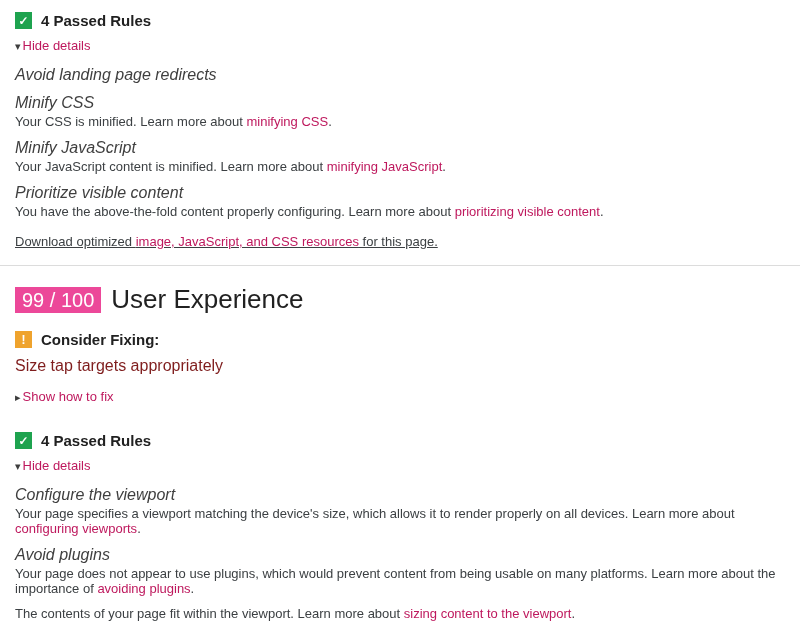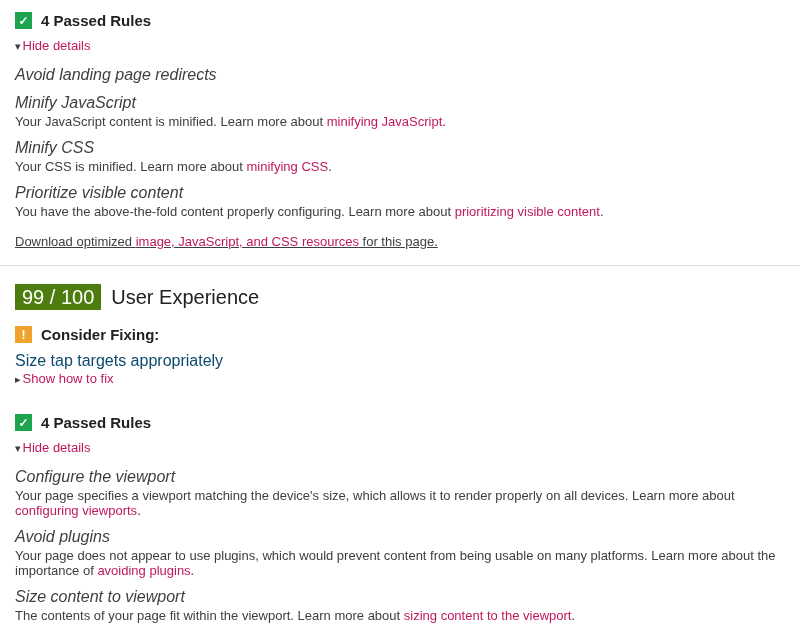--- a/index.html
+++ b/index.html
@@ -79,34 +79,34 @@
     margin: 0 -15px;
   }
   .score-row {
     display: flex;
     align-items: center;
     gap: 10px;
     margin-top: 18px;
     margin-bottom: 16px;
   }
   .score-badge {
-    background: #4d7c0f;
+    background: #ec4899;
     color: #ffffff;
     font-size: 20px;
     line-height: 20px;
     padding: 3px 7px;
   }
   .score-title {
-    font-size: 20px;
+    font-size: 26px;
     color: #212121;
   }
   .single-rule-title {
     font-size: 16px;
-    color: #0c4a6e;
-    margin-bottom: 1px;
+    color: #7f1d1d;
+    margin-bottom: 14px;
   }
   .fix-row {
     font-size: 13px;
     margin-bottom: 28px;
   }
 </style>
 </head>
 <body>
 
 <div class="page">
@@ -118,27 +118,27 @@
 
   <div class="toggle-row">
     <span class="tri">▾</span><a class="link">Hide details</a>
   </div>
 
   <div class="rule">
     <div class="rule-title">Avoid landing page redirects</div>
   </div>
 
   <div class="rule">
-    <div class="rule-title">Minify JavaScript</div>
-    <div class="rule-desc"><span>Your JavaScript content is minified. Learn more about </span><a class="link">minifying JavaScript</a><span>.</span></div>
+    <div class="rule-title">Minify CSS</div>
+    <div class="rule-desc"><span>Your CSS is minified. Learn more about </span><a class="link">minifying CSS</a><span>.</span></div>
   </div>
 
   <div class="rule">
-    <div class="rule-title">Minify CSS</div>
-    <div class="rule-desc"><span>Your CSS is minified. Learn more about </span><a class="link">minifying CSS</a><span>.</span></div>
+    <div class="rule-title">Minify JavaScript</div>
+    <div class="rule-desc"><span>Your JavaScript content is minified. Learn more about </span><a class="link">minifying JavaScript</a><span>.</span></div>
   </div>
 
   <div class="rule">
     <div class="rule-title">Prioritize visible content</div>
     <div class="rule-desc"><span>You have the above-the-fold content properly configuring. Learn more about </span><a class="link">prioritizing visible content</a><span>.</span></div>
   </div>
 
   <div class="download-row">
     <span>Download optimized </span><a class="link">image, JavaScript, and CSS resources</a><span> for this page.</span>
   </div>
@@ -174,17 +174,16 @@
     <div class="rule-title">Configure the viewport</div>
     <div class="rule-desc"><span>Your page specifies a viewport matching the device's size, which allows it to render properly on all devices. Learn more about </span><a class="link">configuring viewports</a><span>.</span></div>
   </div>
 
   <div class="rule">
     <div class="rule-title">Avoid plugins</div>
     <div class="rule-desc"><span>Your page does not appear to use plugins, which would prevent content from being usable on many platforms. Learn more about the importance of </span><a class="link">avoiding plugins</a><span>.</span></div>
   </div>
 
   <div class="rule">
-    <div class="rule-title">Size content to viewport</div>
     <div class="rule-desc"><span>The contents of your page fit within the viewport. Learn more about </span><a class="link">sizing content to the viewport</a><span>.</span></div>
   </div>
 
 </div>
 
 </body></html>

